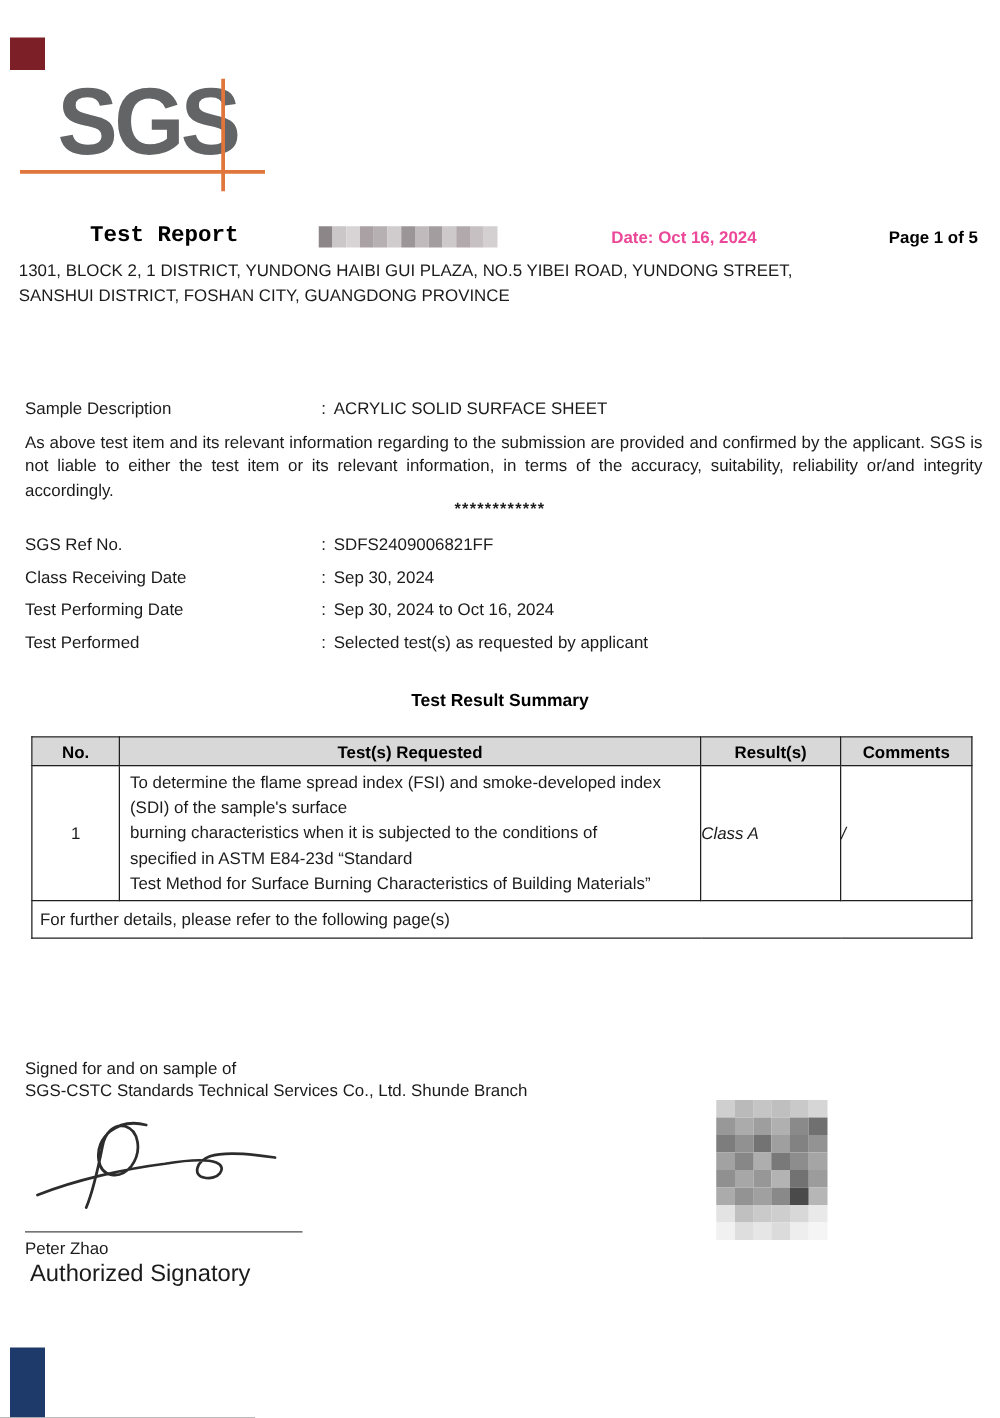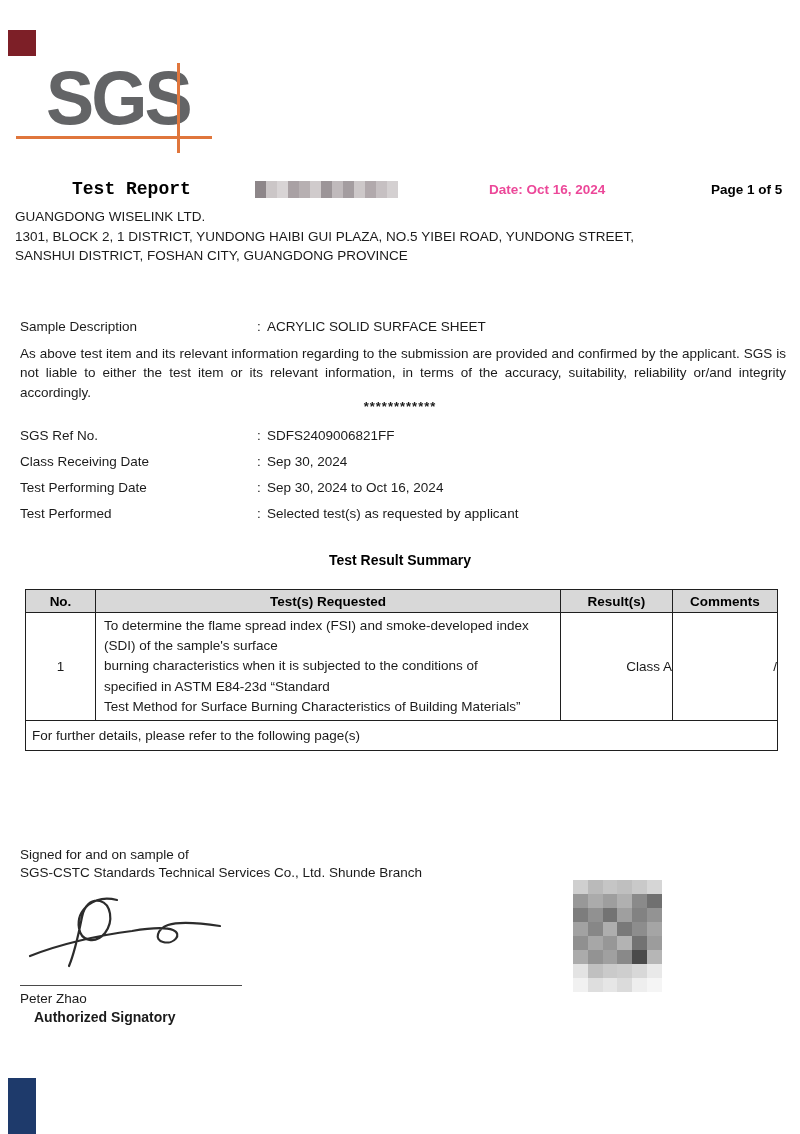--- a/index.html
+++ b/index.html
@@ -49,31 +49,31 @@
   
   .summary-heading { position:absolute; left:0; top:552px; width:100%; text-align:center;
                      font-size:14px; font-weight:bold; color:#000; }
   table.summary { position:absolute; left:25px; top:589px; width:752px;
                   border-collapse:collapse; table-layout:fixed; font-size:13.5px;border-radius:17px; }
   table.summary th, table.summary td { border:1.5px solid #1f1f1f; }
   table.summary th { background:#d8d8d8; height:23px; font-size:13.5px; font-weight:bold; color:#000; }
   td.cell-no { text-align:center; vertical-align:middle; }
   td.cell-tests { vertical-align:middle; padding:3px 8px; }
   td.cell-tests div { line-height:20.2px; }
-  td.cell-center { text-align:right; vertical-align:middle; }
+  td.cell-center { text-align:left; vertical-align:middle;font-style:italic; }
   tr.body-row td { height:106px; }
   td.cell-footer { height:30px; padding-left:6px; }
 
   
   .signoff { position:absolute; left:20px; top:846px; font-size:13.5px; line-height:17.5px; }
   .signature-svg { position:absolute; left:22px; top:890px; }
   .sig-line { position:absolute; left:20px; top:985px; width:222px; height:0;
               border-top:1.5px solid #4a4a4a; }
   .sig-name  { position:absolute; left:20px; top:991px; font-size:13.5px; }
-  .sig-title { position:absolute; left:34px; top:1009px; font-size:14px;font-weight:bold; }
+  .sig-title { position:absolute; left:24px; top:1009px; font-size:19px; }
 
   .stamp-blur { position:absolute; left:573px; top:880px; width:89px; height:112px;
                 grid-template-columns:repeat(6,1fr); }
 </style>
 </head>
 <body>
 
 <div class="page">
 
   <div class="corner-mark" style="left: 8px; top: 30px; height: 26px; background: rgb(125, 31, 39);"></div>
@@ -98,21 +98,20 @@
       <div style="background: rgb(164, 157, 160);"></div>
       <div style="background: rgb(205, 200, 201);"></div>
       <div style="background: rgb(177, 169, 172);"></div>
       <div style="background: rgb(198, 192, 194);"></div>
       <div style="background: rgb(212, 208, 209);"></div>
     </div>
   <div class="header-date">Date: Oct 16, 2024</div>
   <div class="header-page">Page 1 of 5</div>
 
   <div class="addr">
-    <div>GUANGDONG WISELINK LTD.</div>
     <div>1301, BLOCK 2, 1 DISTRICT, YUNDONG HAIBI GUI PLAZA, NO.5 YIBEI ROAD, YUNDONG STREET,</div>
     <div>SANSHUI DISTRICT, FOSHAN CITY, GUANGDONG PROVINCE</div>
   </div>
 
   <div class="sample-row">
     <span class="kv-label">Sample Description</span><span class="kv-colon">:</span><span>ACRYLIC SOLID SURFACE SHEET</span>
   </div>
 
   <div class="disclaimer">As above test item and its relevant information regarding to the submission are provided and confirmed by the applicant. SGS is not liable to either the test item or its relevant information, in terms of the accuracy, suitability, reliability or/and integrity accordingly.</div>
   <div class="stars">************</div>

